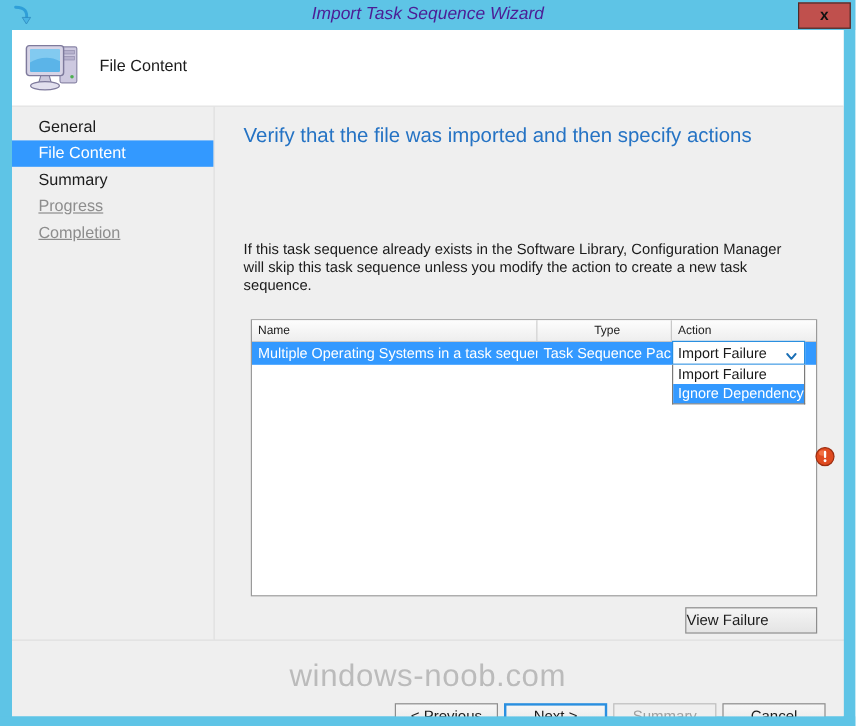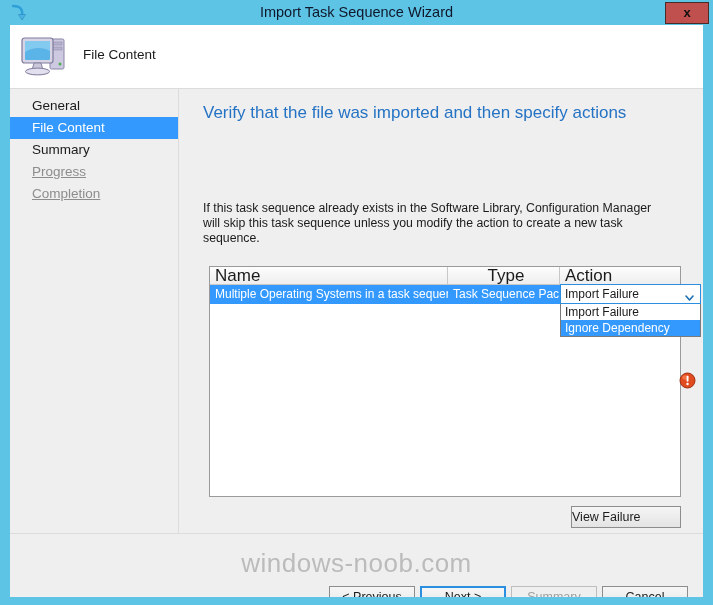--- a/index.html
+++ b/index.html
@@ -28,22 +28,23 @@
     background: #5ec4e6;
   }
   .title-text {
     position: absolute;
     left: 0; top: 0;
     width: 713px;
     height: 25px;
     line-height: 25px;
     text-align: center;
     font-size: 14.5px;
-    color: #0f172a;
+    color: #4c1d95;
     font-family: "Liberation Sans", sans-serif;
+    font-style: italic;
   }
   .win-icon {
     position: absolute;
     left: 8px; top: 3px;
     width: 20px; height: 20px;
   }
   .close-btn {
     position: absolute;
     right: 4px; top: 2px;
     width: 44px;
@@ -173,21 +174,21 @@
     box-sizing: border-box;
   }
   .lv-header {
     position: relative;
     height: 17px;
     background: #f2f2f2;
     border-bottom: 1px solid #c8c8c8;
     display: flex;
   }
   .lv-th {
-    font-size: 17px;
+    font-size: 10px;
     color: #1b1b1b;
     line-height: 17px;
     padding-left: 5px;
     box-sizing: border-box;
     border-right: 1px solid #c8c8c8;
     background: linear-gradient(#fdfdfd, #eeeeee);
     overflow: hidden;
     white-space: nowrap;
   }
   .lv-th.c-name  { width: 238px; }
@@ -211,21 +212,21 @@
   }
   .lv-td.c-name  { width: 238px; }
   .lv-td.c-type  { width: 112px; }
   .lv-td.c-action{ width: 120px; }
 
   
   .combo-wrap {
     position: absolute;
     left: 350px;
     top: 17px;
-    width: 141px;
+    width: 111px;
     z-index: 5;
   }
   .combo-box {
     position: relative;
     height: 20px;
     background: #ffffff;
     border: 1px solid #2a8fe0;
     box-sizing: border-box;
     cursor: pointer;
   }

